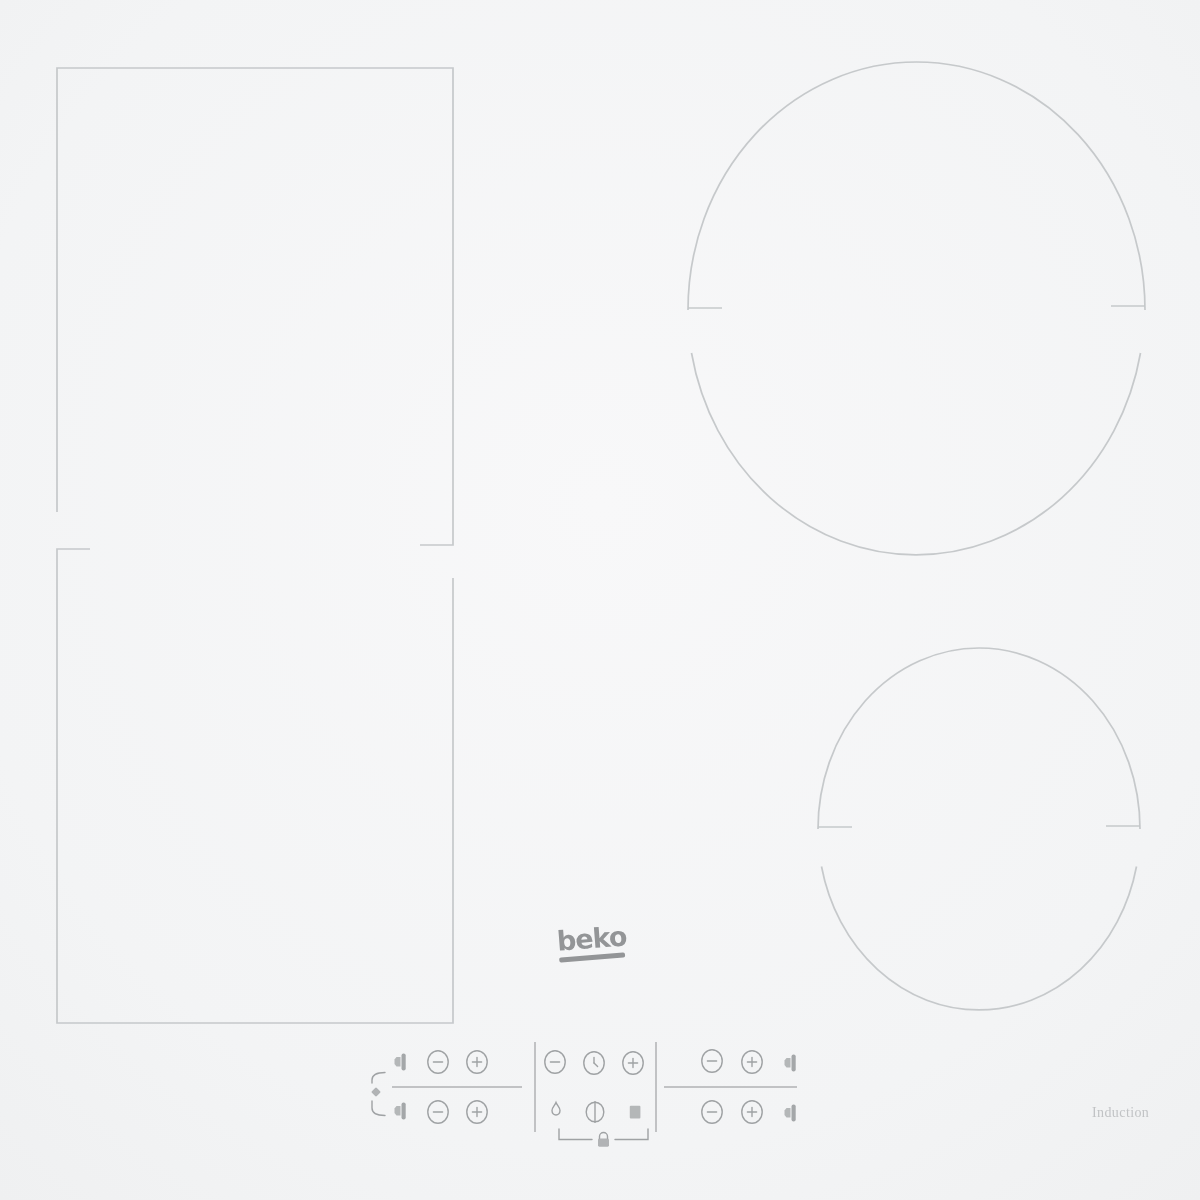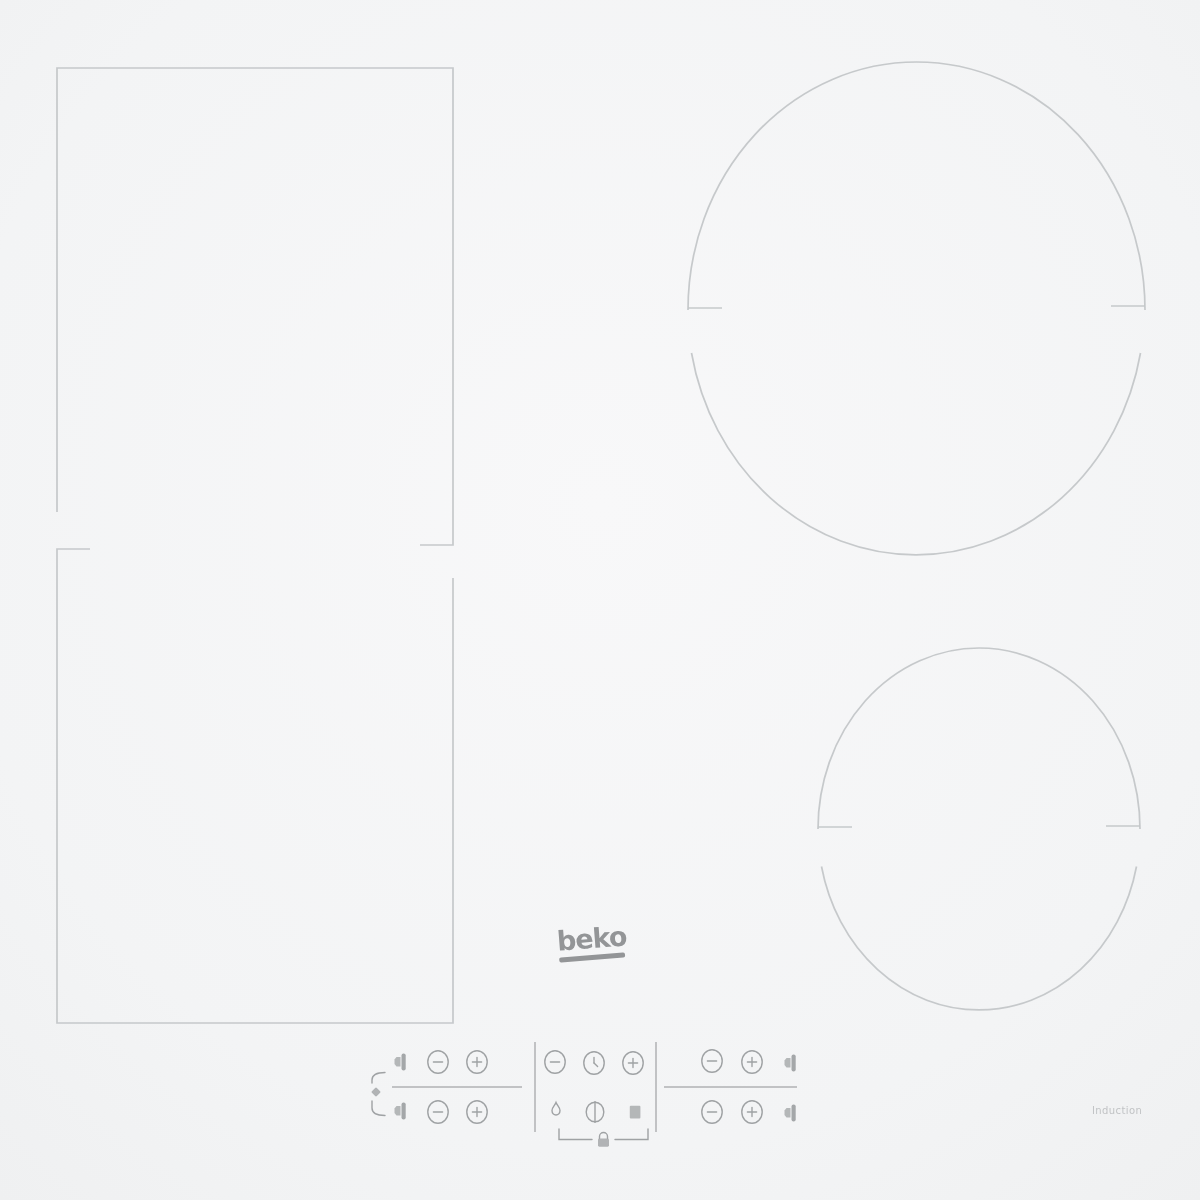--- a/index.html
+++ b/index.html
@@ -21,21 +21,21 @@
   .logo{
     position:absolute;left:556px;top:926px;width:72px;
     transform:rotate(-4.5deg);color:#939597;text-align:center;
   }
   .logo .word{
     font-size:27px;font-weight:bold;letter-spacing:-1px;line-height:26px;display:block;
   }
   .logo .bar{height:4.5px;background:#939597;border-radius:2px;margin-top:3px;width:66px;margin-left:2px;}
   .type-label{
     position:absolute;left:1092px;top:1105px;
-    font-size:10px;color:#c1c3c5;letter-spacing:.4px;
+    font-size:14px;color:#c1c3c5;letter-spacing:.4px;font-family:Liberation Serif, serif;
   }
 </style>
 </head>
 <body>
 
 <div class="hob">
 
   <svg class="marks" width="1200" height="1200" viewBox="0 0 1200 1200">
 
     <path class="zone-line" d="M 57,512 L 57,68 L 453,68 L 453,545 L 420,545"></path>

